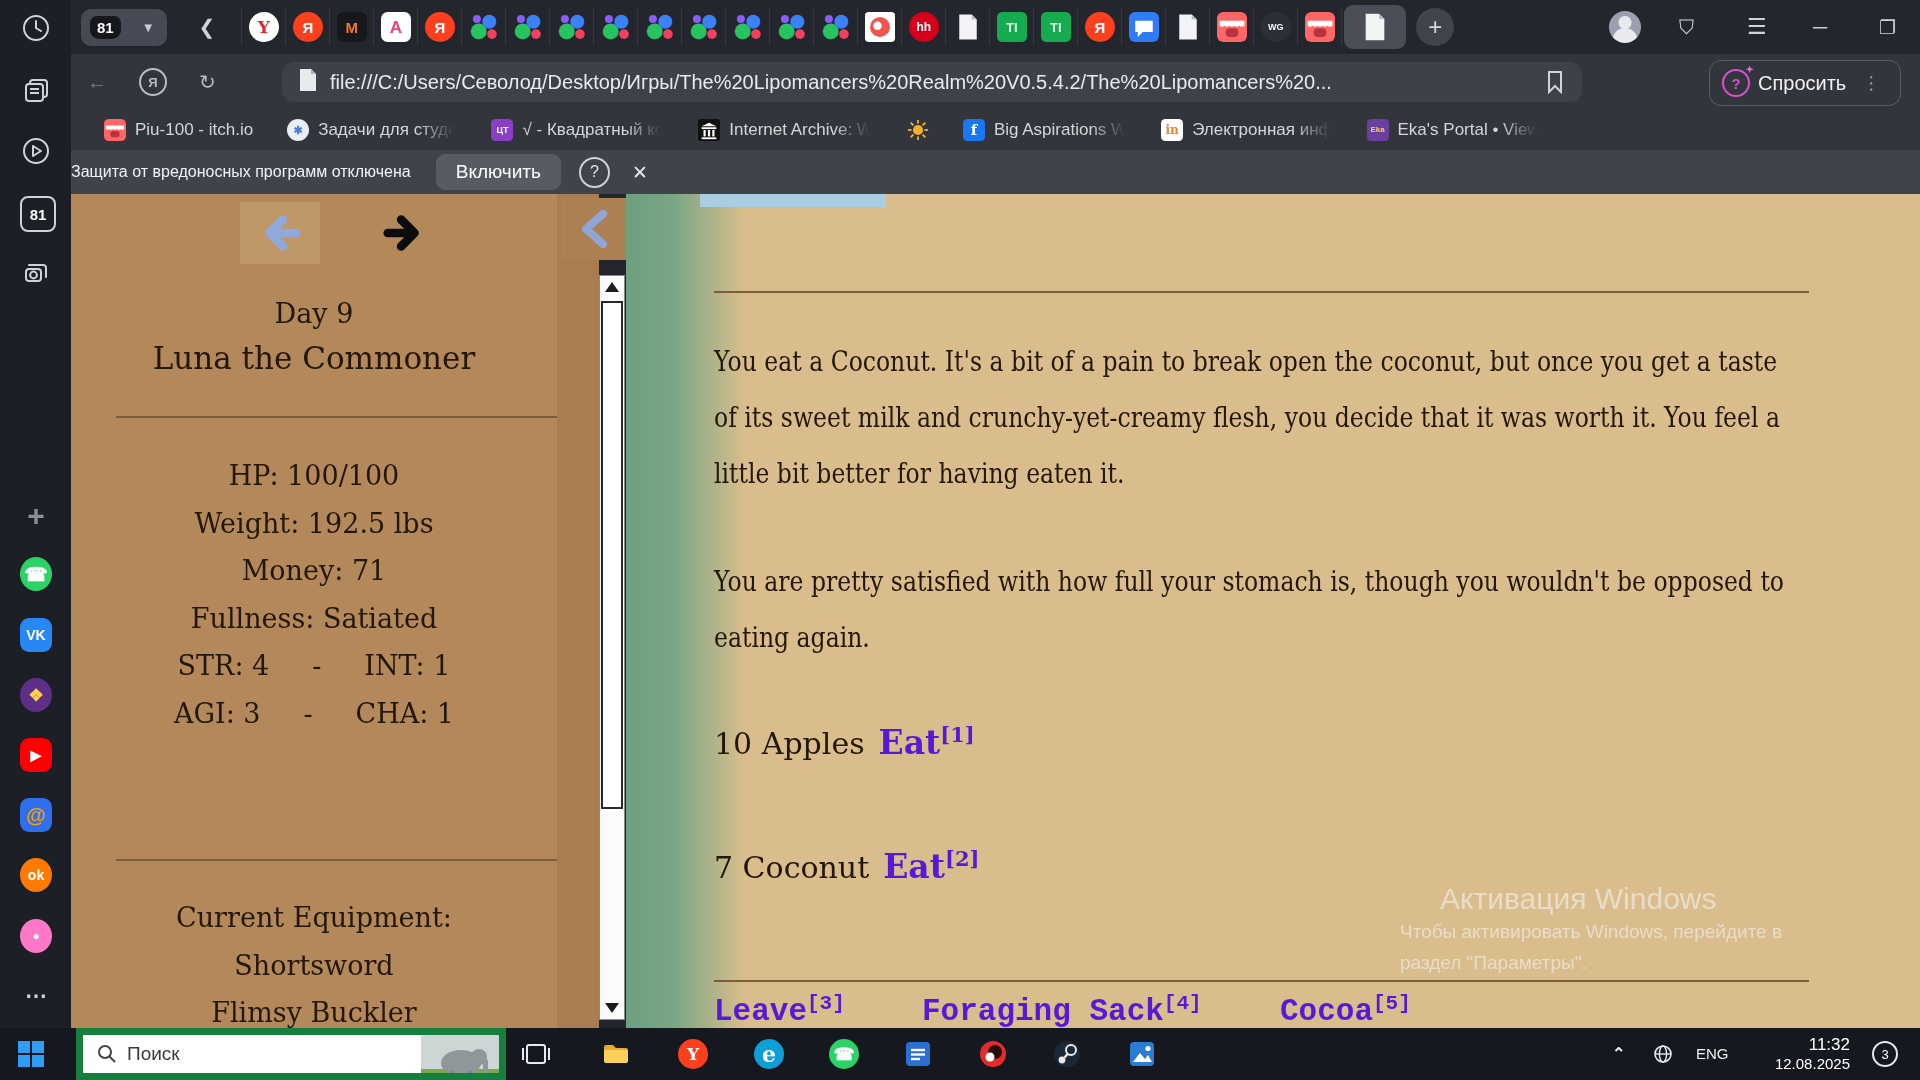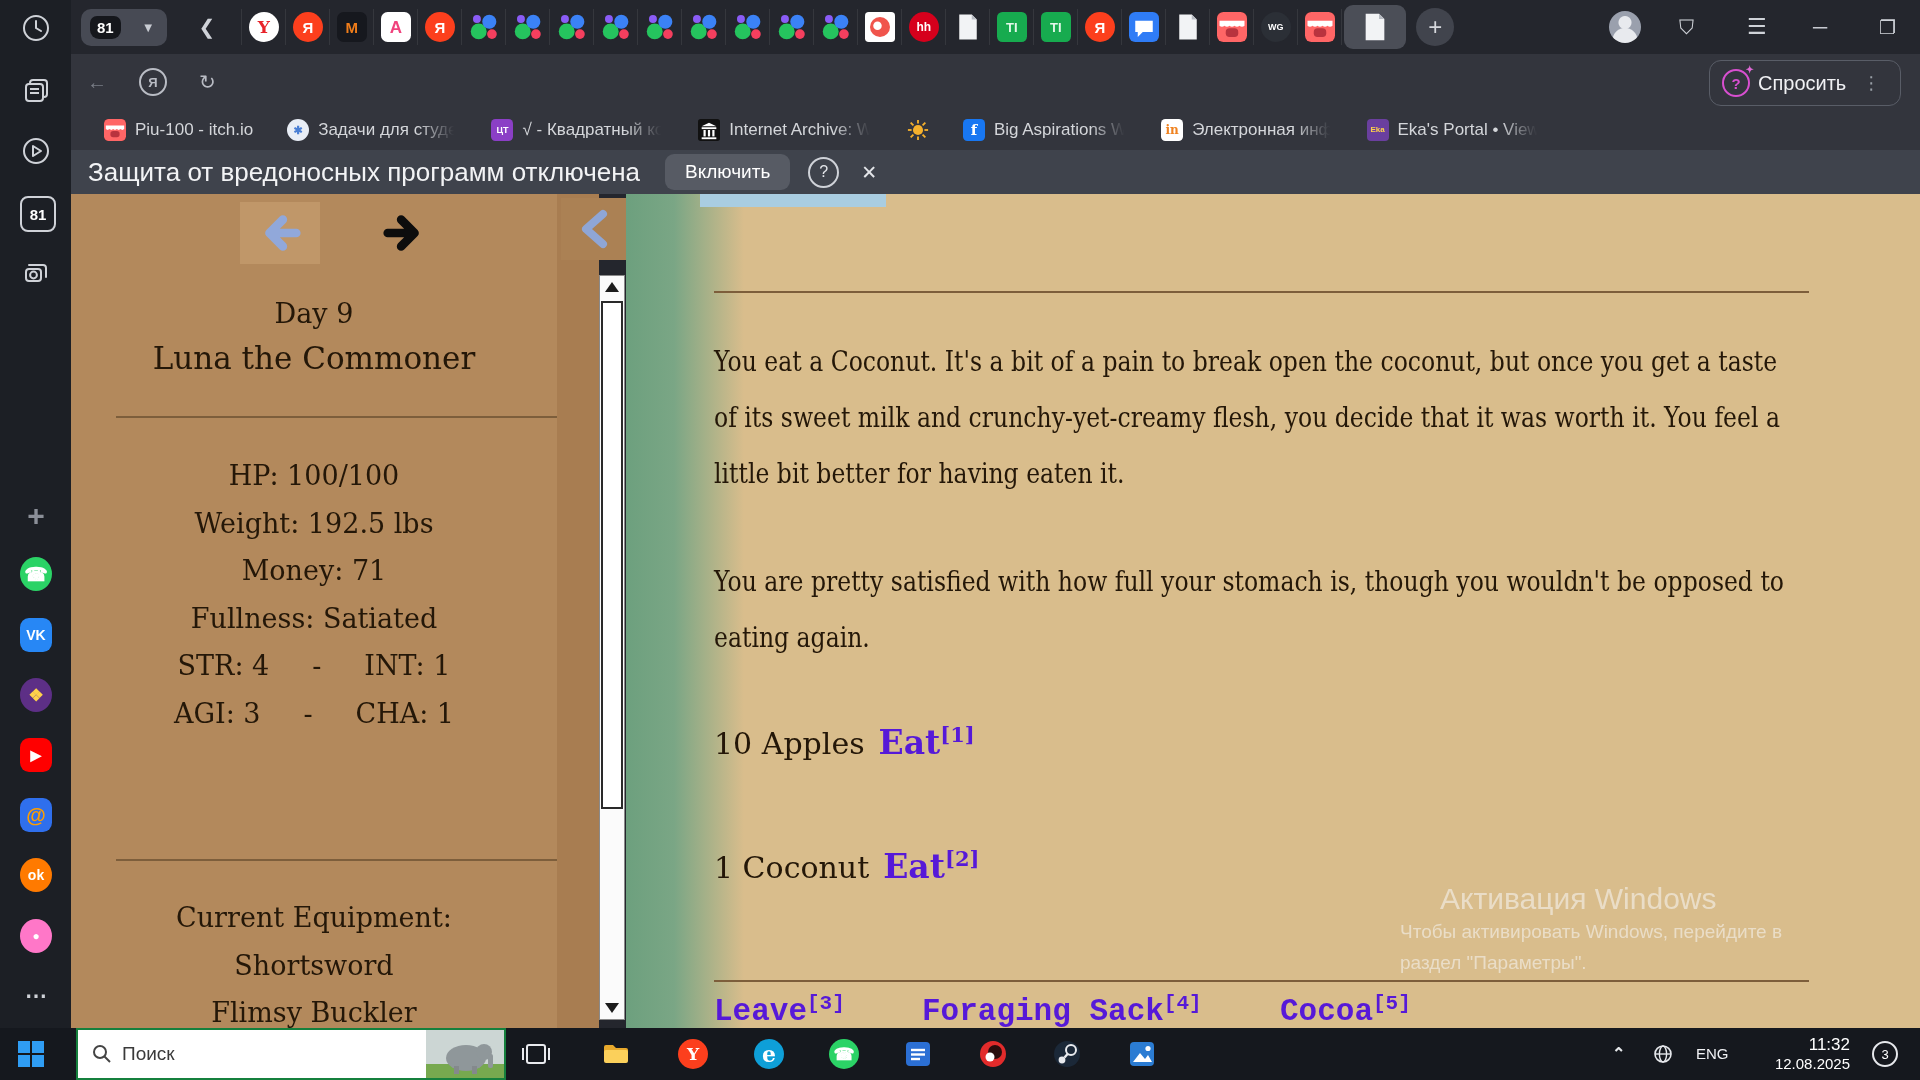--- a/index.html
+++ b/index.html
@@ -37,21 +37,21 @@
   .ask-q i{position:absolute;right:-6px;top:-7px;font-style:normal;font-size:10px;color:#e06ad8;}
   .vdots{color:#9aa0a8;font-size:18px;margin-left:16px;letter-spacing:0;}
   
   #bookmarksrow{position:absolute;left:71px;top:110px;right:0;height:40px;background:#33353d;display:flex;align-items:center;padding-left:33px;}
   .bm{display:flex;align-items:center;margin-right:34px;color:#d4d6da;font-size:17px;white-space:nowrap;}
   .bm .lbl{margin-left:9px;}
   .fade{overflow:hidden;-webkit-mask-image:linear-gradient(90deg,#000 72%,transparent 98%);
         mask-image:linear-gradient(90deg,#000 72%,transparent 98%);}
   
   #warningbar{position:absolute;left:71px;top:150px;right:0;height:44px;background:#3f434c;display:flex;align-items:center;color:#f2f3f5;}
-  #warn-text{font-size:26px;margin-left:17px;}
+  #warn-text{font-size:16px;}
   #warn-btn{margin-left:25px;background:#575b64;border-radius:9px;padding:7px 20px;font-size:19px;color:#fff;}
   #warn-help{width:27px;height:27px;border:2px solid #cfd2d8;border-radius:50%;display:flex;align-items:center;justify-content:center;
              font-size:16px;margin-left:18px;color:#e4e6ea;}
   #warn-close{font-size:19px;margin-left:22px;color:#e4e6ea;}
   
   #content{position:absolute;left:0;top:194px;width:1920px;height:834px;font-family:"DejaVu Serif",serif;color:#241708;}
   #statspanel{position:absolute;left:71px;top:0;width:486px;height:834px;background:#b3895c;text-align:center;}
   #strip{position:absolute;left:557px;top:0;width:42px;height:834px;background:#a87d51;}
   #nav-left{position:absolute;left:169px;top:8px;width:80px;height:62px;background:#c09769;display:flex;align-items:center;justify-content:center;}
   #nav-right{position:absolute;left:305px;top:11px;width:56px;height:56px;display:flex;align-items:center;justify-content:center;}
@@ -78,21 +78,21 @@
   .eat-link sup{font-size:21px;}
   #footer-links{position:absolute;left:88px;right:111px;top:798px;height:36px;overflow:hidden;}
   .foot-link{position:absolute;top:0;font-weight:bold;font-size:31px;white-space:nowrap;font-family:Liberation Mono, monospace;}
   .foot-link sup{font-size:21px;}
   #watermark{position:absolute;left:774px;top:688px;color:rgba(248,248,248,.55);font-family:"Liberation Sans",sans-serif;}
   #wm1{font-size:30px;line-height:34px;margin-left:40px;}
   #wm2,#wm3{font-size:19px;line-height:31px;}
   
   #taskbar{position:absolute;left:0;bottom:0;width:1920px;height:52px;background:#15181e;}
   #start-btn{position:absolute;left:0;top:0;width:62px;height:52px;display:flex;align-items:center;justify-content:center;}
-  #searchbox{position:absolute;left:76px;top:0;width:430px;height:52px;background:#fff;border:2px solid #15803d;
+  #searchbox{position:absolute;left:76px;top:0;width:430px;height:52px;background:#fff;border:7px solid #15803d;
              box-sizing:border-box;display:flex;align-items:center;overflow:hidden;}
   #search-text{color:#3a3a3a;font-size:19px;margin-left:10px;}
   #search-art{position:absolute;right:0;top:0;width:78px;height:52px;}
   .tb-app{position:absolute;top:10px;width:32px;height:32px;display:flex;align-items:center;justify-content:center;}
   #tray{position:absolute;right:0;top:0;height:52px;color:#fff;}
   #tray-chev{position:absolute;left:-308px;top:16px;font-size:16px;font-weight:bold;color:#e6e8ec;}
   #tray-net{position:absolute;left:-268px;top:15px;}
   #tray-lang{position:absolute;left:-224px;top:17px;font-size:15px;color:#f0f1f4;}
   #tray-clock{position:absolute;left:-185px;top:7px;width:115px;text-align:right;}
   #tray-time{font-size:17px;line-height:20px;}
@@ -372,20 +372,34 @@
     <div class="win-cluster" style="left:1676px;font-size:22px;">☰</div>
     <div class="win-cluster" style="left:1742px;font-size:20px;">─</div>
     <div class="win-cluster" style="left:1808px;font-size:19px;">❐</div>
 
   </div>
 
   <div id="addrrow">
     <span class="addr-ic" style="color:#7a7e87;">←</span>
     <span class="addr-ic" style="border:2px solid #b9bcc4;border-radius:50%;width:24px;height:24px;display:flex;align-items:center;justify-content:center;font-size:13px;font-weight:bold;">Я</span>
     <span class="addr-ic">↻</span>
+    <div id="url-field">
+      <span style="margin:0 12px 0 16px;">
+        <svg width="20" height="24" viewBox="0 0 20 24">
+            <path d="M2 1h11l5 5v17H2z" fill="#e9eaee"></path>
+            <path d="M13 1l5 5h-5z" fill="#a9adb6"></path>
+          </svg>
+      </span>
+      <span id="url-text">file:///C:/Users/Севолод/Desktop/Игры/The%20Lipomancers%20Realm%20V0.5.4.2/The%20Lipomancers%20...</span>
+      <span style="position:absolute;right:18px;top:8px;">
+        <svg width="18" height="24" viewBox="0 0 18 24">
+            <path d="M3 2h12v20l-6-6-6 6z" fill="none" stroke="#cfd2d8" stroke-width="2"></path>
+          </svg>
+      </span>
+    </div>
     <div id="ask-pill">
       <span class="ask-q">?<i>✦</i></span>
       <span>Спросить</span>
       <span class="vdots">⋮</span>
     </div>
 
   </div>
 
   <div id="bookmarksrow">
       <div class="bm">
@@ -512,21 +526,21 @@
       <div id="sky-sliver"></div>
       <div class="main-hr" style="top:97px;"></div>
       <div class="prose" style="top:140px;">You eat a Coconut. It's a bit of a pain to break open the coconut, but once you get a taste of its sweet milk and crunchy-yet-creamy flesh, you decide that it was worth it. You feel a little bit better for having eaten it.</div>
       <div class="prose" style="top:360px;">You are pretty satisfied with how full your stomach is, though you wouldn't be opposed to eating again.</div>
       <div id="inv-rows">
           <div class="inv-row" style="top: 528px;">
             <span>10 Apples</span>
             <a class="eat-link" style="color: rgb(86, 25, 216);">Eat<sup>[1]</sup></a>
           </div>
           <div class="inv-row" style="top: 640px;">
-            <span>1 Coconut</span>
+            <span>7 Coconut</span>
             <a class="eat-link" style="color: rgb(86, 25, 216); margin-top: 12px;">Eat<sup>[2]</sup></a>
           </div>
         </div>
       <div id="watermark">
         <div id="wm1">Активация Windows</div>
         <div id="wm2">Чтобы активировать Windows, перейдите в</div>
         <div id="wm3">раздел "Параметры".</div>
       </div>
       <div class="main-hr" style="top:786px;"></div>
       <div id="footer-links">

